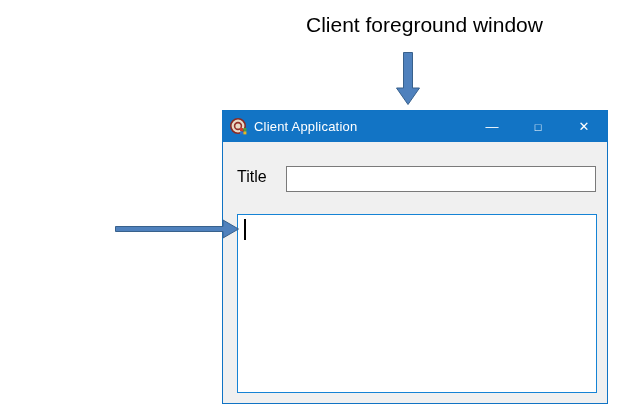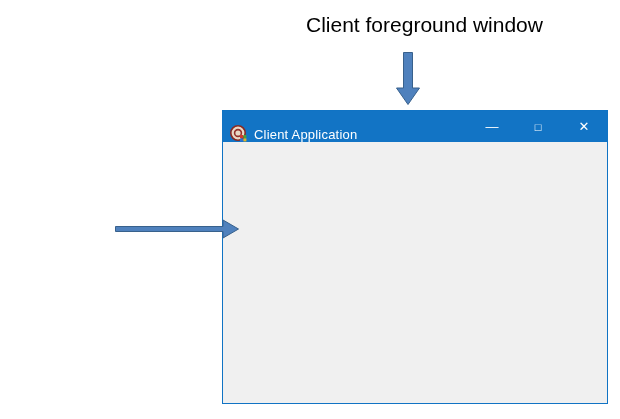--- a/index.html
+++ b/index.html
@@ -15,21 +15,21 @@
   .annotation{position:absolute;color:var(--annotation_text);font-size:21px;line-height:28px;white-space:nowrap;}
   .fg-label{left:306px;top:11px;}
   .focus-label{left:8px;top:201px;}
 
   .arrow-svg{position:absolute;z-index:5;}
   .down-arrow{left:396px;top:52px;}
   .right-arrow{left:115px;top:219px;}
 
   .win{position:absolute;left:222px;top:110px;width:386px;height:294px;
        border:1.5px solid var(--window_border);background:var(--client_bg);}
-  .titlebar{height:31px;background:var(--titlebar_bg);display:flex;align-items:flex-end;padding-left:7px;}
+  .titlebar{height:31px;background:var(--titlebar_bg);display:flex;align-items:center;padding-left:7px;}
   .app-icon{width:17px;height:17px;margin-right:7px;flex:0 0 auto;}
   .win-title{color:var(--titlebar_text);font-size:13px;letter-spacing:.2px;flex:1 1 auto;
              overflow:hidden;white-space:nowrap;}
   .caption-btns{display:flex;height:31px;}
   .cap-btn{width:46px;height:31px;display:flex;align-items:center;justify-content:center;
            color:var(--titlebar_text);font-size:13px;cursor:default;user-select:none;}
   .max-glyph{font-size:11px;transform:translateY(-0.5px);}
 
   .client{position:relative;width:100%;height:calc(100% - 31px);background:var(--client_bg);}
   .field-label{position:absolute;left:14px;top:26px;font-size:16px;color:#000;}
@@ -76,15 +76,23 @@
         </div>
         <div class="cap-btn">
           <span class="max-glyph">□</span>
         </div>
         <div class="cap-btn close">
           <span>✕</span>
         </div>
       </div>
     </div>
 
+    <div class="client">
+      <span class="field-label">Title</span>
+      <input class="title-input" type="text" value="" style="">
+      <div class="body-box">
+        <div class="caret"></div>
+        <span></span>
+      </div>
+    </div>
 
   </div>
 </div>
 
 </body></html>

